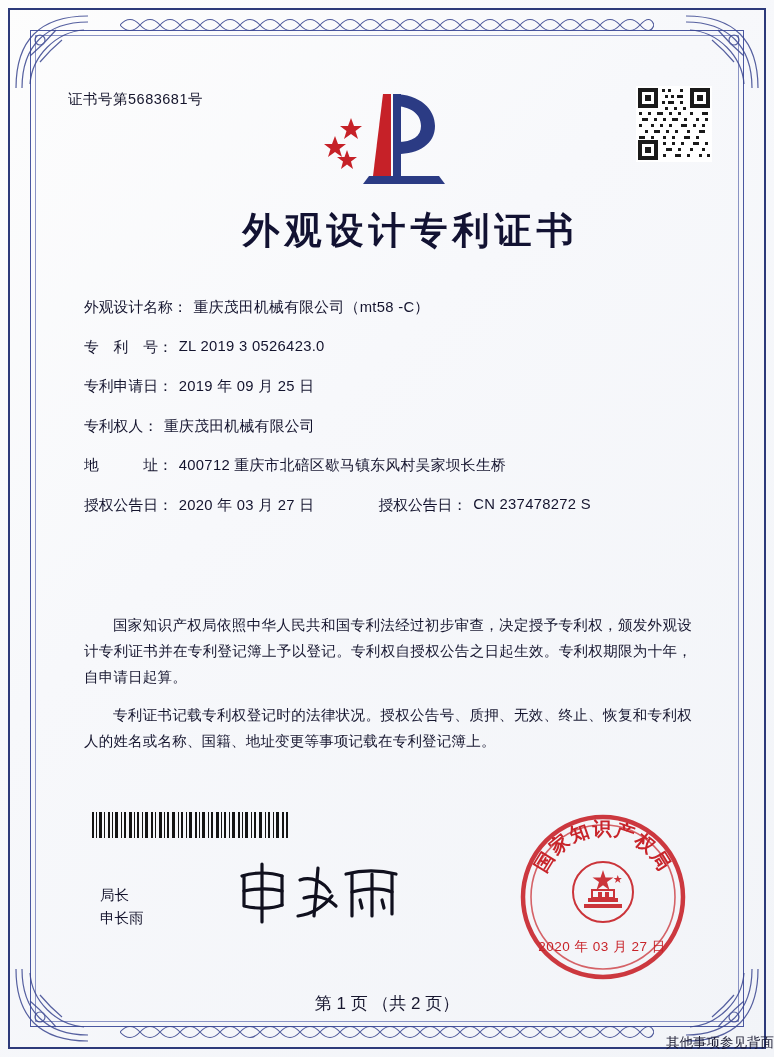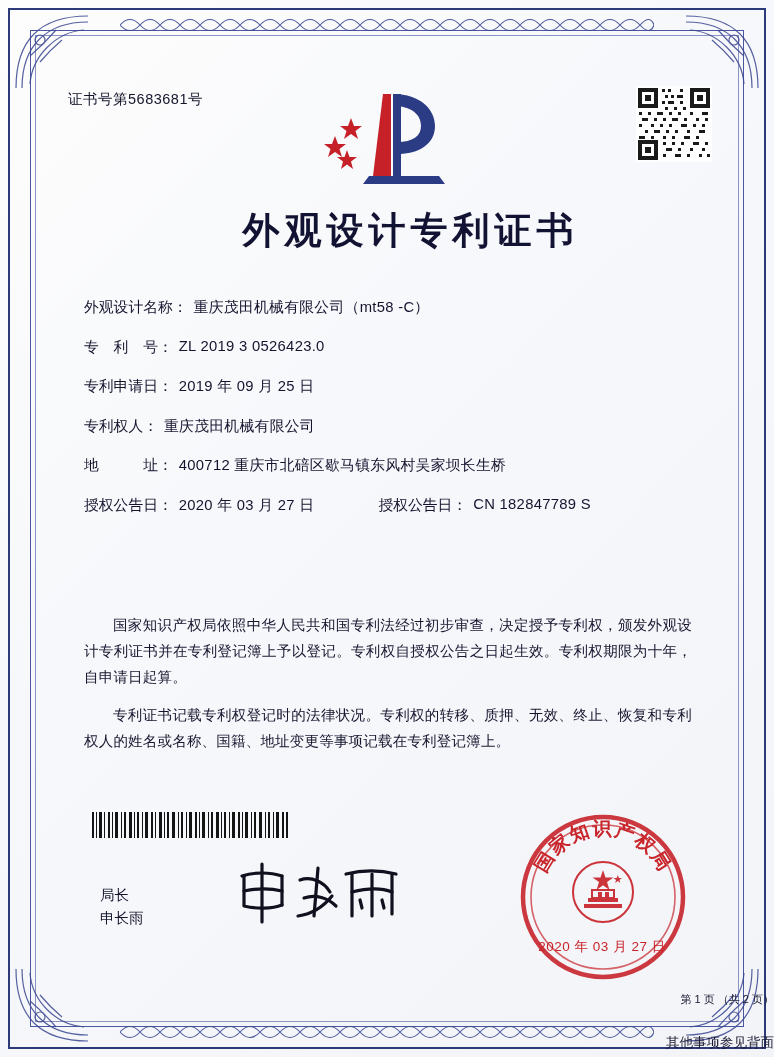--- a/index.html
+++ b/index.html
@@ -197,22 +197,22 @@
     font-size: 13.5px;
     font-family: "Liberation Sans", sans-serif;
     letter-spacing: .5px;
   }
 
   
   .page-num {
     position: absolute;
     left: 0; right: 0;
     top: 992px;
-    text-align: right;
-    font-size: 11px;
+    text-align: center;
+    font-size: 17px;
     font-family: "Liberation Sans", sans-serif;
     color: #17172f;
   }
   .footnote {
     position: absolute;
     left: 0; right: 0;
     top: 1034px;
     text-align: right;
     font-size: 13.5px;
     font-family: "Liberation Sans", sans-serif;
@@ -410,27 +410,27 @@
       <span class="field-value">重庆茂田机械有限公司</span>
     </div>
     <div class="field-row">
       <span class="field-label">地　　　址：</span>
       <span class="field-value">400712 重庆市北碚区歇马镇东风村吴家坝长生桥</span>
     </div>
     <div class="field-row split">
       <span class="field-label">授权公告日：</span>
       <span class="field-value">2020 年 03 月 27 日</span>
       <span class="second-label">授权公告日：</span>
-      <span class="field-value">CN 182847789 S</span>
+      <span class="field-value">CN 237478272 S</span>
     </div>
   </div>
 
   <div class="paras">
     <p>国家知识产权局依照中华人民共和国专利法经过初步审查，决定授予专利权，颁发外观设计专利证书并在专利登记簿上予以登记。专利权自授权公告之日起生效。专利权期限为十年，自申请日起算。</p>
-    <p>专利证书记载专利权登记时的法律状况。专利权的转移、质押、无效、终止、恢复和专利权人的姓名或名称、国籍、地址变更等事项记载在专利登记簿上。</p>
+    <p>专利证书记载专利权登记时的法律状况。授权公告号、质押、无效、终止、恢复和专利权人的姓名或名称、国籍、地址变更等事项记载在专利登记簿上。</p>
   </div>
 
   <div class="barcode">
     <svg width="196" height="26" viewBox="0 0 196 26" xmlns="http://www.w3.org/2000/svg">
       <rect width="196" height="26" fill="#ffffff" opacity="0"></rect>
       <g fill="#141414">
         <rect x="0" y="0" width="2" height="26"></rect>
           <rect x="4" y="0" width="1" height="26"></rect>
         <rect x="7" y="0" width="3" height="26"></rect>
           <rect x="12" y="0" width="1" height="26"></rect>

